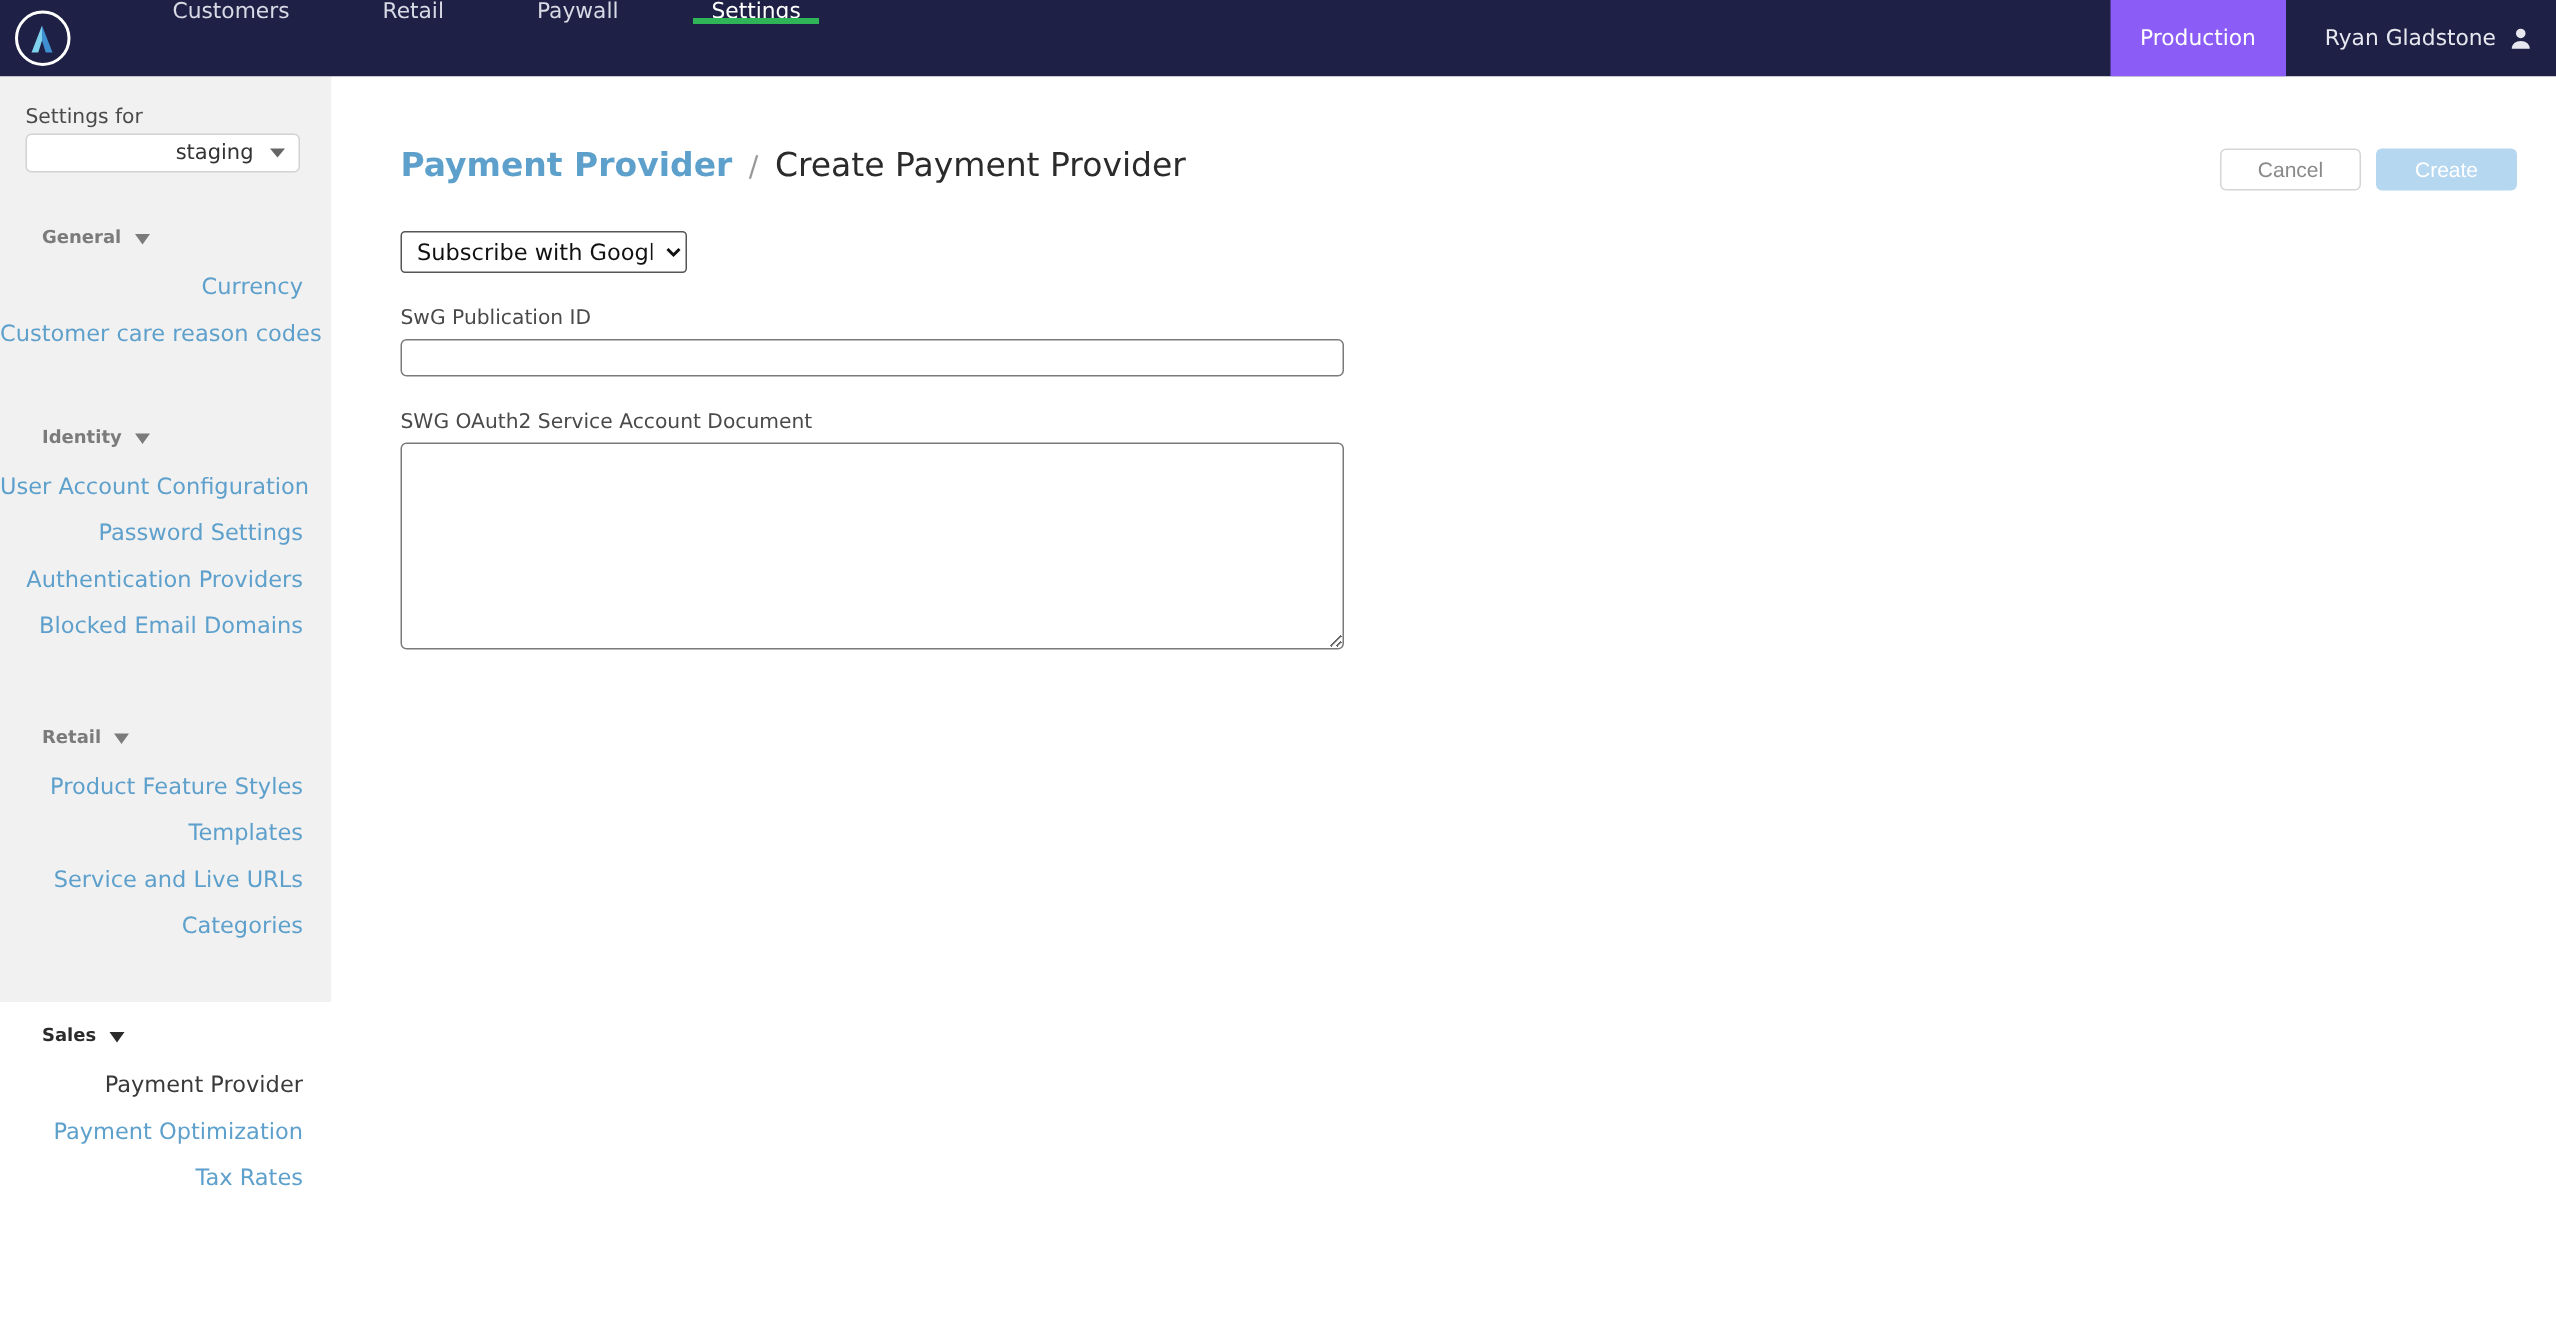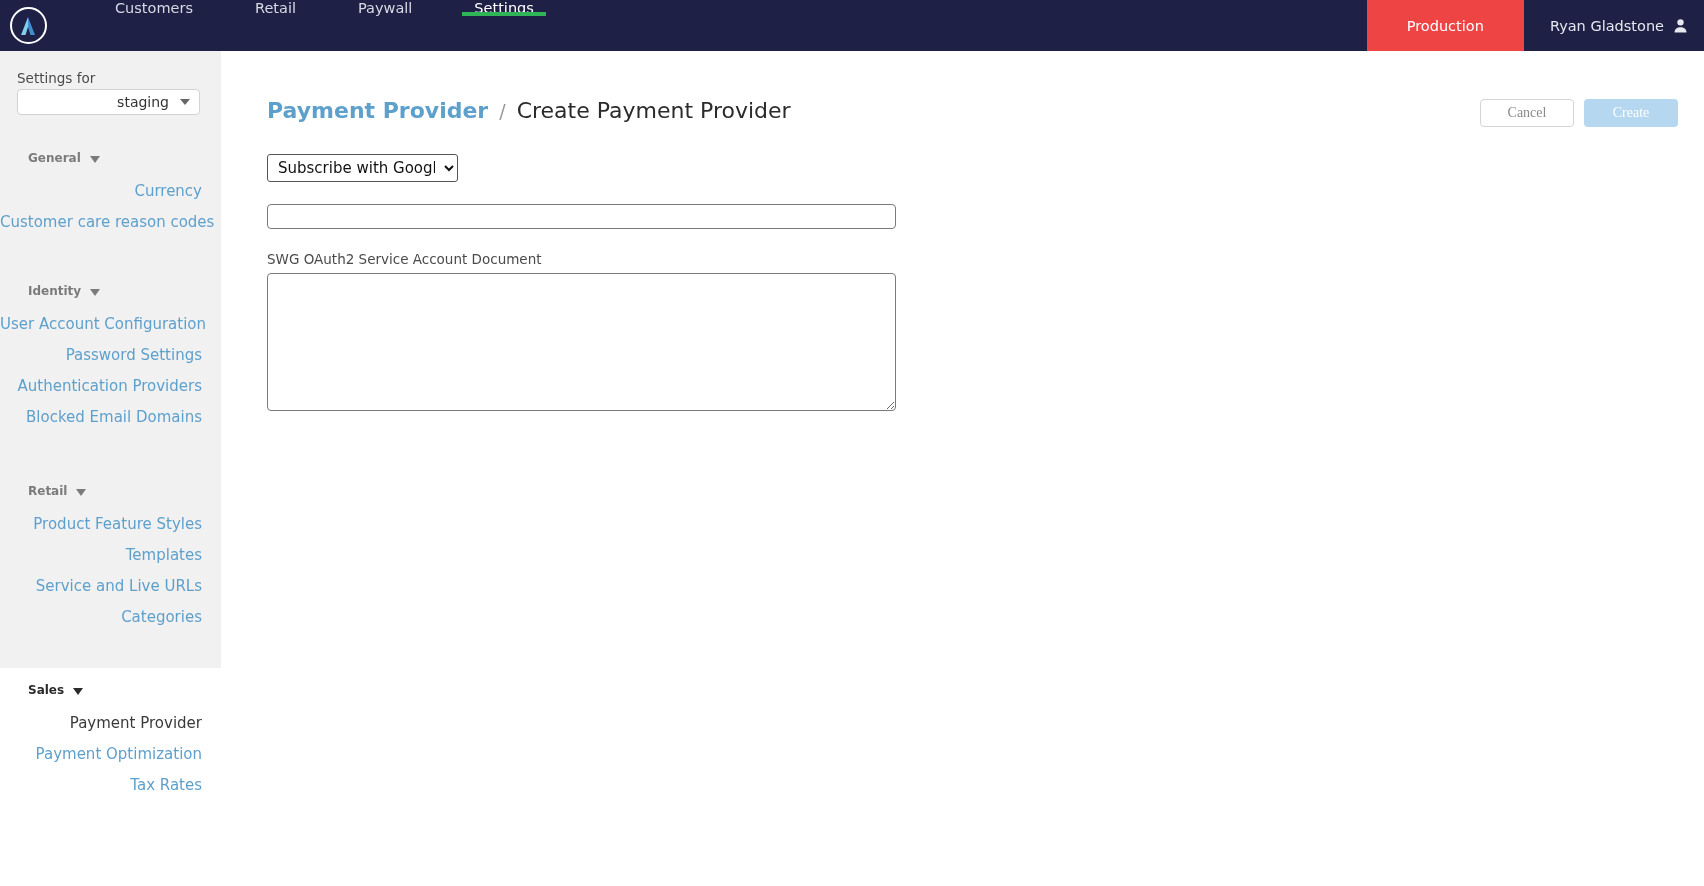--- a/index.html
+++ b/index.html
@@ -57,24 +57,24 @@
   .nav-item.active::after {
     content: "";
     position: absolute;
     left: 19px; right: 19px; bottom: 0;
     height: 4px;
     background: #2fb457;
   }
   .nav-spacer { flex: 1 1 auto; }
   .env-badge {
     display: flex; align-items: center; justify-content: center;
-    background: #ef4444;
+    background: #8b5cf6;
     color: #ffffff;
     font-size: 14.5px;
-    padding: 0 40px;
+    padding: 0 20px;
     min-width: 100px;
     cursor: pointer;
     white-space: nowrap;
   }
   .user-chip {
     display: flex; align-items: center; gap: 9px;
     color: #e6e7ef;
     font-size: 14.5px;
     padding: 0 16px 0 26px;
     cursor: pointer;
@@ -196,21 +196,21 @@
     display: flex; align-items: center; gap: 10px;
   }
   .btn {
     height: 28px;
     min-width: 94px;
     border-radius: 4px;
     font-size: 14px;
     display: flex; align-items: center; justify-content: center;
     cursor: pointer;
     border: none;
-    font-family: Liberation Serif, serif;
+    font-family: Liberation Sans, sans-serif;
     padding: 0 16px;
     white-space: nowrap;
   }
   .btn-cancel {
     background: #ffffff;
     border: 1px solid #d5d5d5;
     color: #8a8a8a;
   }
   .btn-create {
     background: #b5d7ef;
@@ -374,20 +374,21 @@
     <button class="btn btn-create">Create</button>
   </div>
 
   <div class="form-area">
 
     <select class="provider-select">
       <option>Subscribe with Google</option>
     </select>
 
     <div class="field">
+      <label class="field-label">SwG Publication ID</label>
       <input class="text-input" type="text" placeholder="" style="">
     </div>
 
     <div class="field">
       <label class="field-label">SWG OAuth2 Service Account Document</label>
       <textarea class="textarea-input" placeholder="" style=""></textarea>
     </div>
 
   </div>
 </div>

